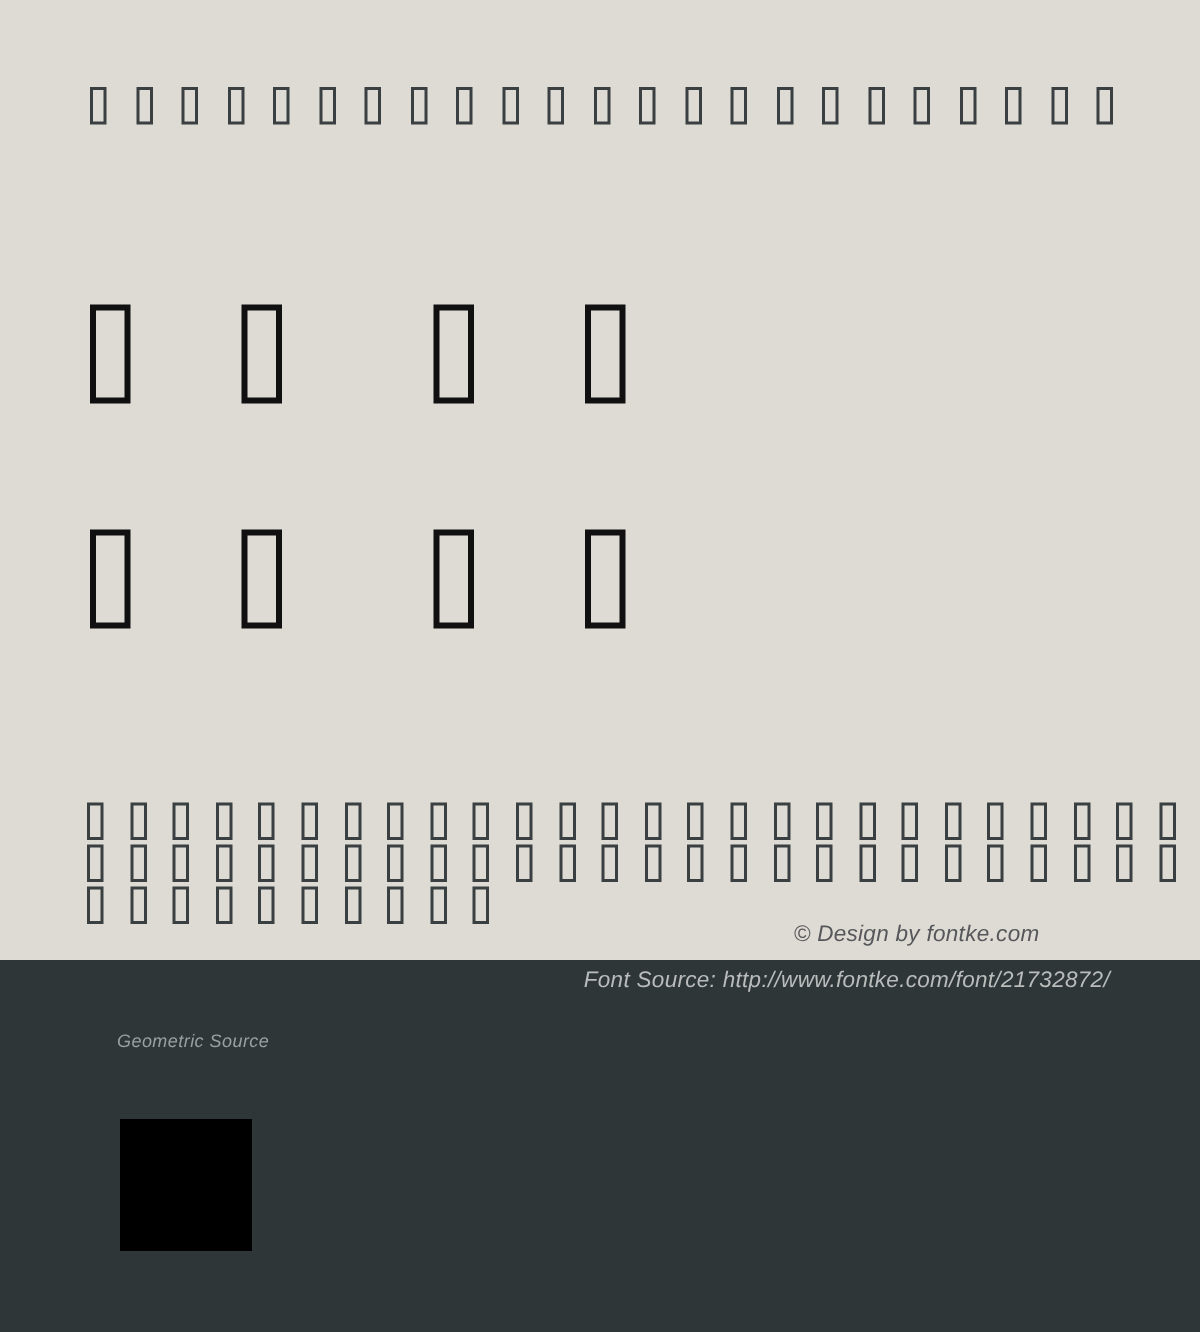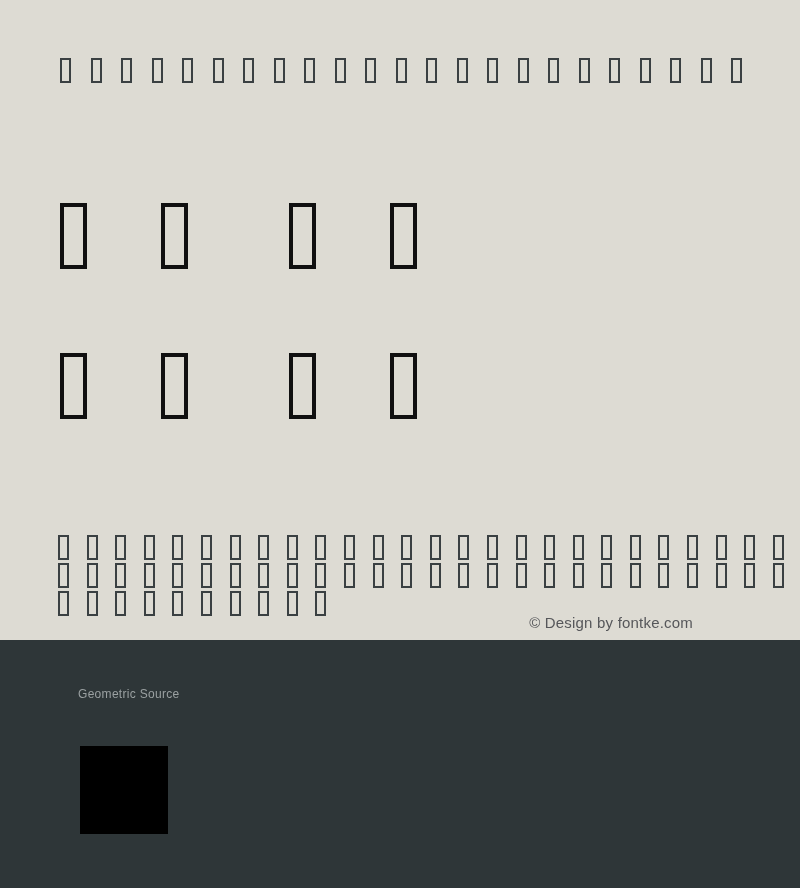--- a/index.html
+++ b/index.html
@@ -16,20 +16,21 @@
     position: relative;
   }
 
   
   .specimen-page {
     position: absolute;
     left: 0;
     top: 0;
     width: 800px;
     height: 700px;
+    font-style: italic;
   }
 
   .light-panel {
     position: absolute;
     left: 0;
     top: 0;
     width: 800px;
     height: 640px;
     background: #dddbd3;
   }
@@ -281,18 +282,19 @@
       <span class="tofu"></span>
       <span class="tofu"></span>
       <span class="tofu"></span>
       <span class="tofu"></span>
     </div>
 
   <div class="credit-design">© Design by fontke.com</div>
 
   <div class="dark-panel"></div>
 
+  <div class="credit-source">Font Source: http://www.fontke.com/font/21732872/</div>
 
   <div class="block-label">Geometric Source</div>
 
   <div class="sample-glyph"></div>
 
 </div>
 
 </body></html>

